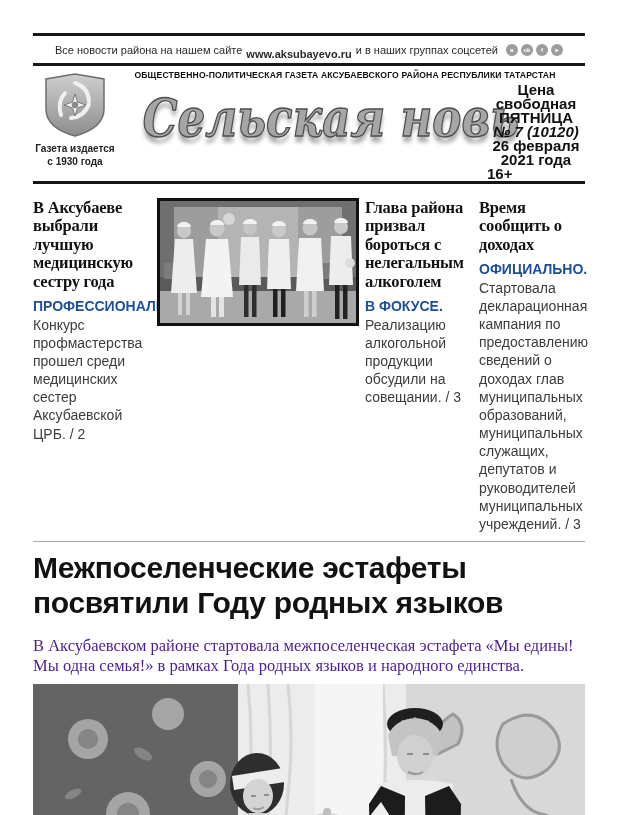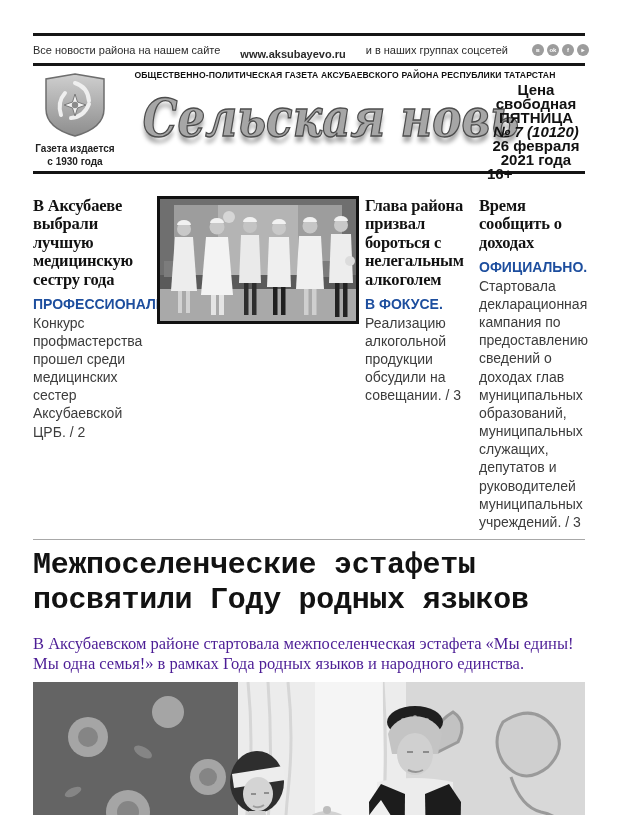--- a/index.html
+++ b/index.html
@@ -1,21 +1,21 @@
 <!DOCTYPE html>
 <html><head>
 <meta charset="utf-8">
 <style>
   html,body{margin:0;padding:0;background:#fff;}
   body{width:617px;height:815px;overflow:hidden;font-family:"Liberation Sans",sans-serif;color:#1a1a1a;}
   .page{width:552px;margin:33px 0 0 33px;position:relative;}
 
   
   .topbar{border-top:3px solid #161616;border-bottom:3px solid #161616;padding:4px 0 3px;
-          display:flex;justify-content:flex-start;align-items:center;gap:20px;font-size:11px;color:#2a2a2a;white-space:nowrap;}
+          display:flex;justify-content:center;align-items:center;gap:4px;font-size:11px;color:#2a2a2a;white-space:nowrap;}
   .topbar b{font-weight:700;margin-top:8px;}
   .social{display:inline-flex;gap:3px;margin-left:4px;}
   .soc{width:12px;height:12px;border-radius:50%;background:#9c9c9c;color:#fff;font-size:6px;font-weight:700;
        display:inline-flex;align-items:center;justify-content:center;line-height:1;}
 
   
   .header{position:relative;height:95px;margin-top:4px;}
   .logo-block{position:absolute;left:0;top:3px;width:84px;text-align:center;}
   .since{font-size:10px;font-weight:700;line-height:1.25;margin-top:2px;color:#222;}
   .tagline{position:absolute;left:88px;right:16px;top:0;font-size:8.6px;font-weight:700;text-align:center;
@@ -24,33 +24,33 @@
             font-family:"DejaVu Serif",serif;font-style:italic;font-weight:700;font-size:52px;line-height:76px;
             color:#a6a6a6;-webkit-text-stroke:1.4px #4d4d4d;
             text-shadow:0 6px 5px rgba(0,0,0,.35);
             transform:scaleX(.84);transform-origin:center;}
   .header-right{position:absolute;right:0;top:13px;width:98px;text-align:center;font-size:15px;font-weight:700;
                 line-height:14px;color:#111;}
   .header-right .it{font-style:italic;}
   .age{text-align:left;padding-right:2px;}
 
   
-  .news-row{display:flex;gap:6px;border-top:3px solid #141414;padding-top:22px;margin-top:6px;}
+  .news-row{display:flex;gap:6px;border-top:3px solid #141414;padding-top:14px;margin-top:16px;}
   .teaser h3{font-family:"Liberation Serif",serif;font-size:16.5px;line-height:1.12;margin:1px 0 6px;
              letter-spacing:-.2px;color:#121212;}
   .t1{width:118px;}.t2{width:114px;}.t3{width:106px;}
   .kick-text{font-size:14px;line-height:1.3;color:#3c3c3c;margin:0;}
   .kicker{color:#1d4e9e;font-weight:700;}
   .nurse-photo{width:196px;height:122px;margin:0;border:3px solid #111;background:#777;flex:none;}
   .nurse-photo svg{display:block;width:100%;height:100%;}
 
   .thin-rule{border:none;border-top:1px solid #a8a8a8;margin:8px 0 0;}
 
   
-  .headline{font-family:Liberation Mono, monospace;font-size:30px;line-height:1.17;letter-spacing:-.3px;
+  .headline{font-family:Liberation Sans, sans-serif;font-size:30px;line-height:1.17;letter-spacing:-.3px;
             font-weight:700;margin:8px 0 6px;color:#121212;}
   .subhead{font-family:"Liberation Serif",serif;font-size:16.5px;line-height:1.18;margin:16px 0 9px;color:#4c1d95;}
 
   .main-photo{position:relative;width:552px;height:380px;margin:0;}
   .main-photo>svg{display:block;width:100%;height:100%;}
 </style>
 </head>
 <body>
 
 <div class="page">

